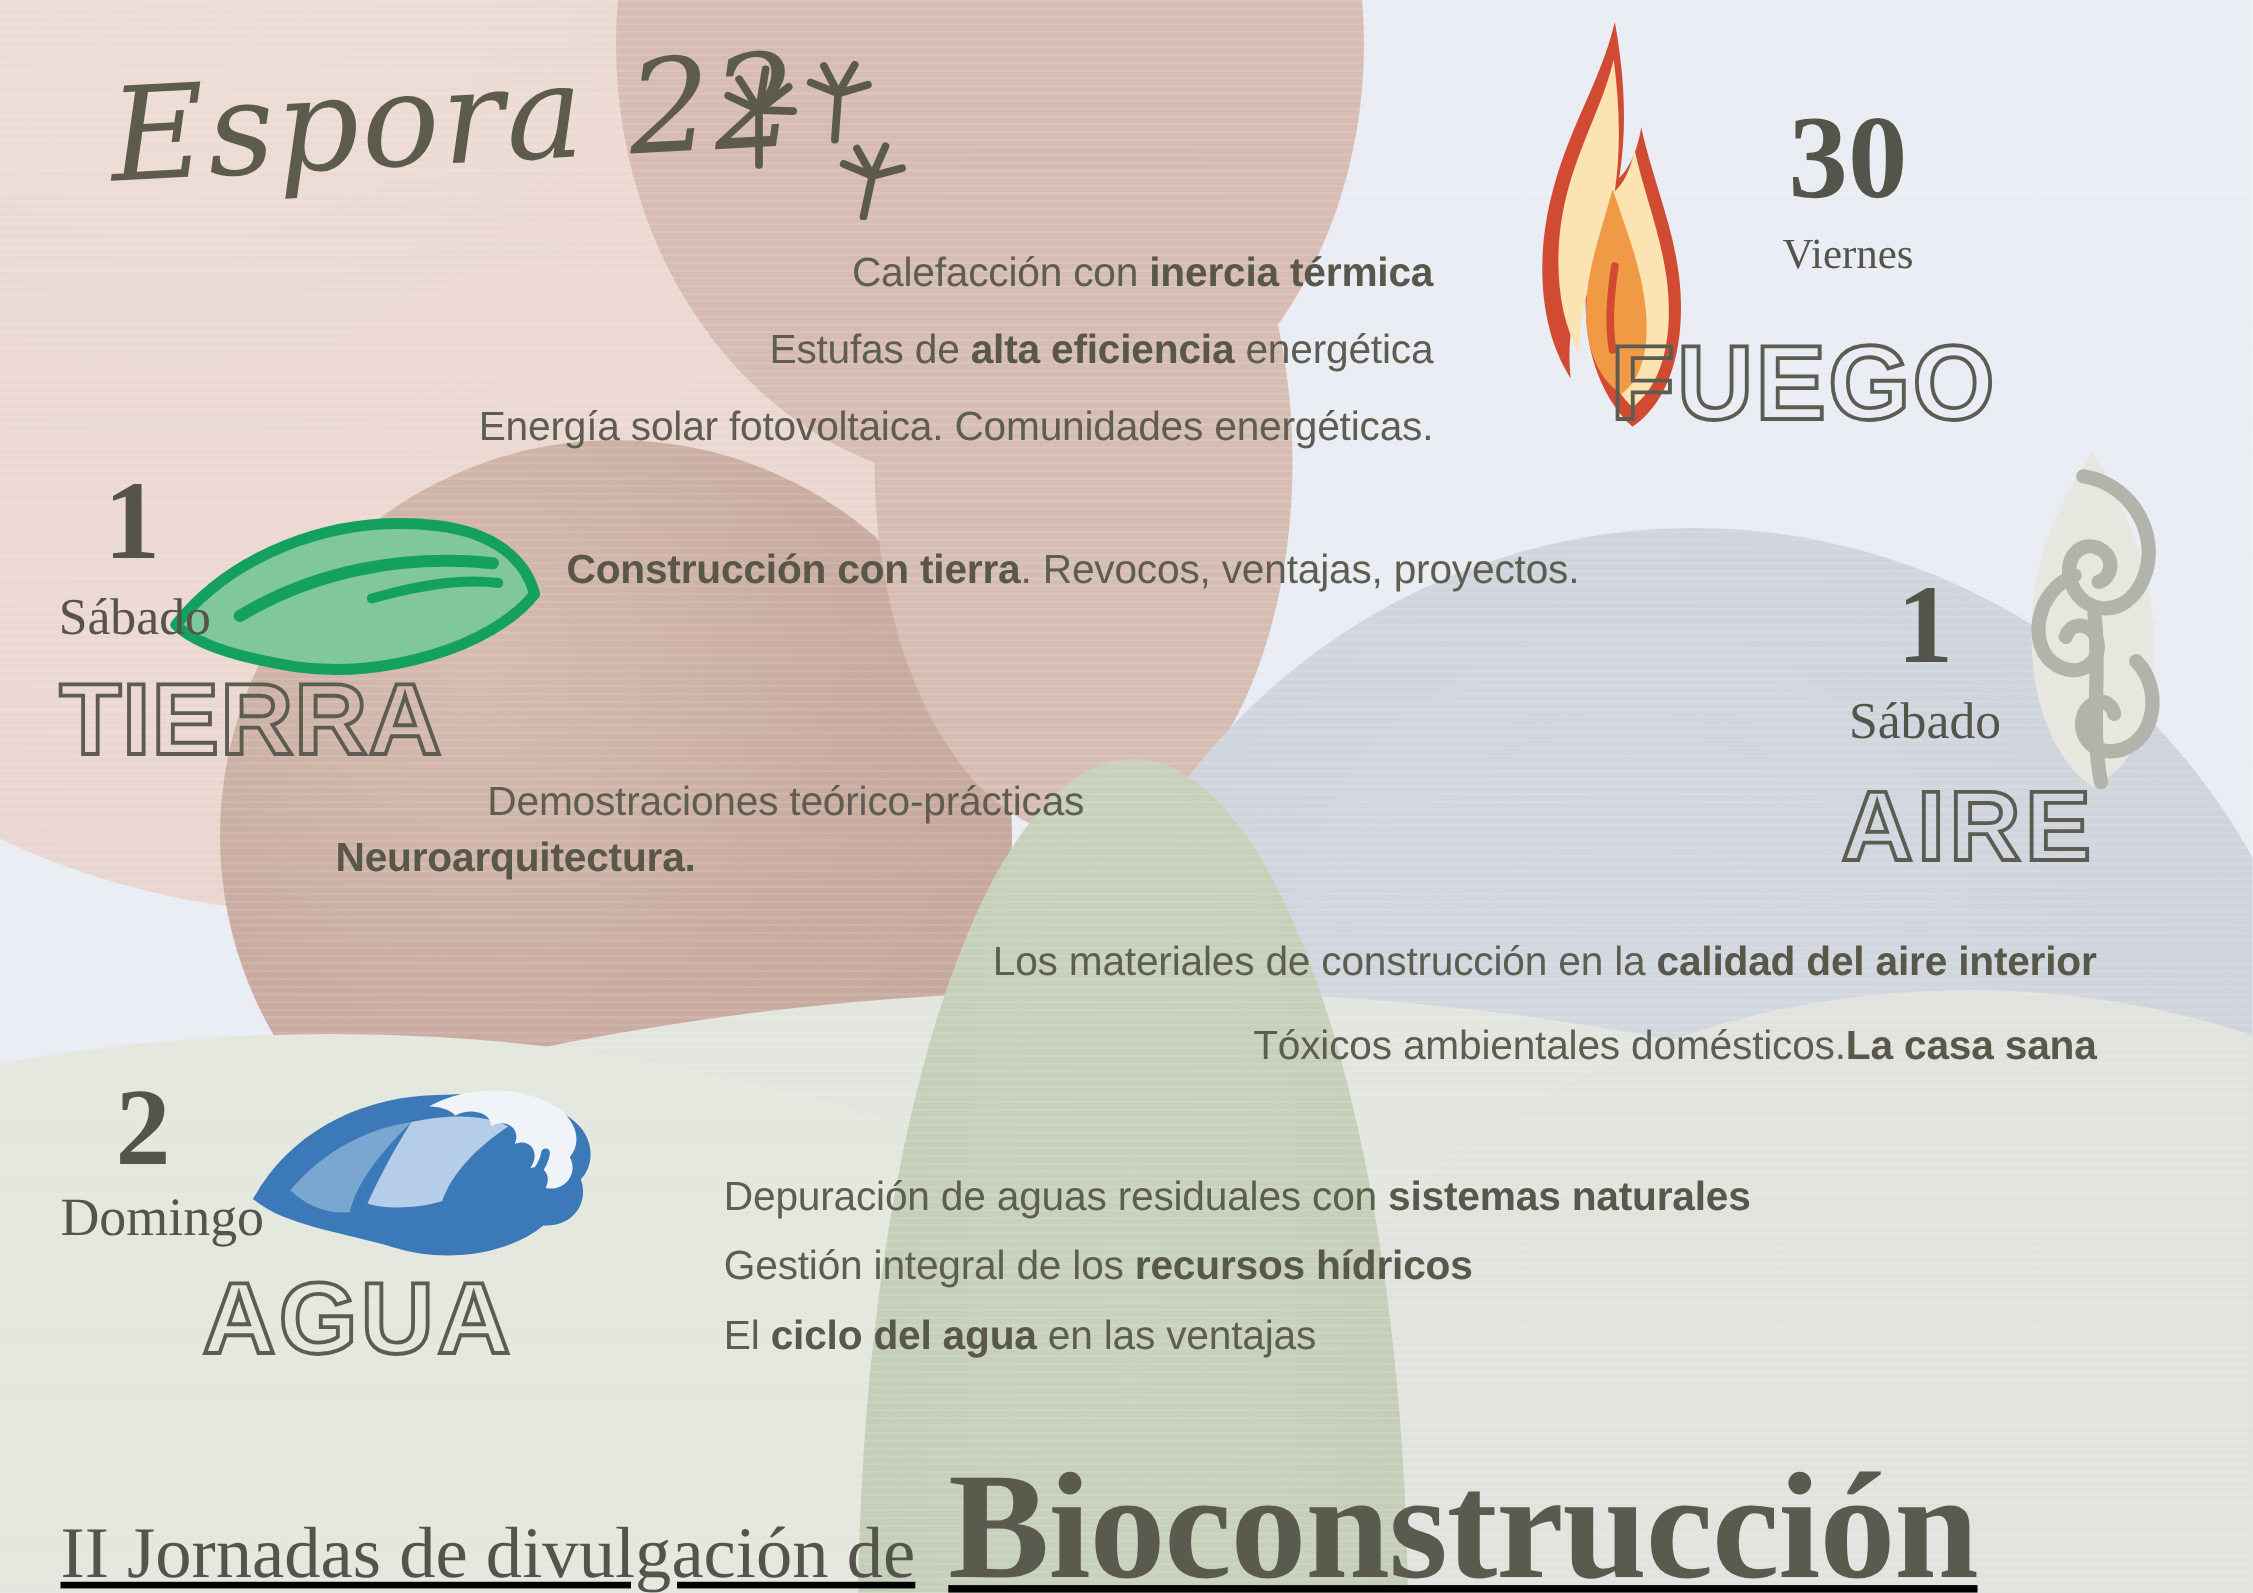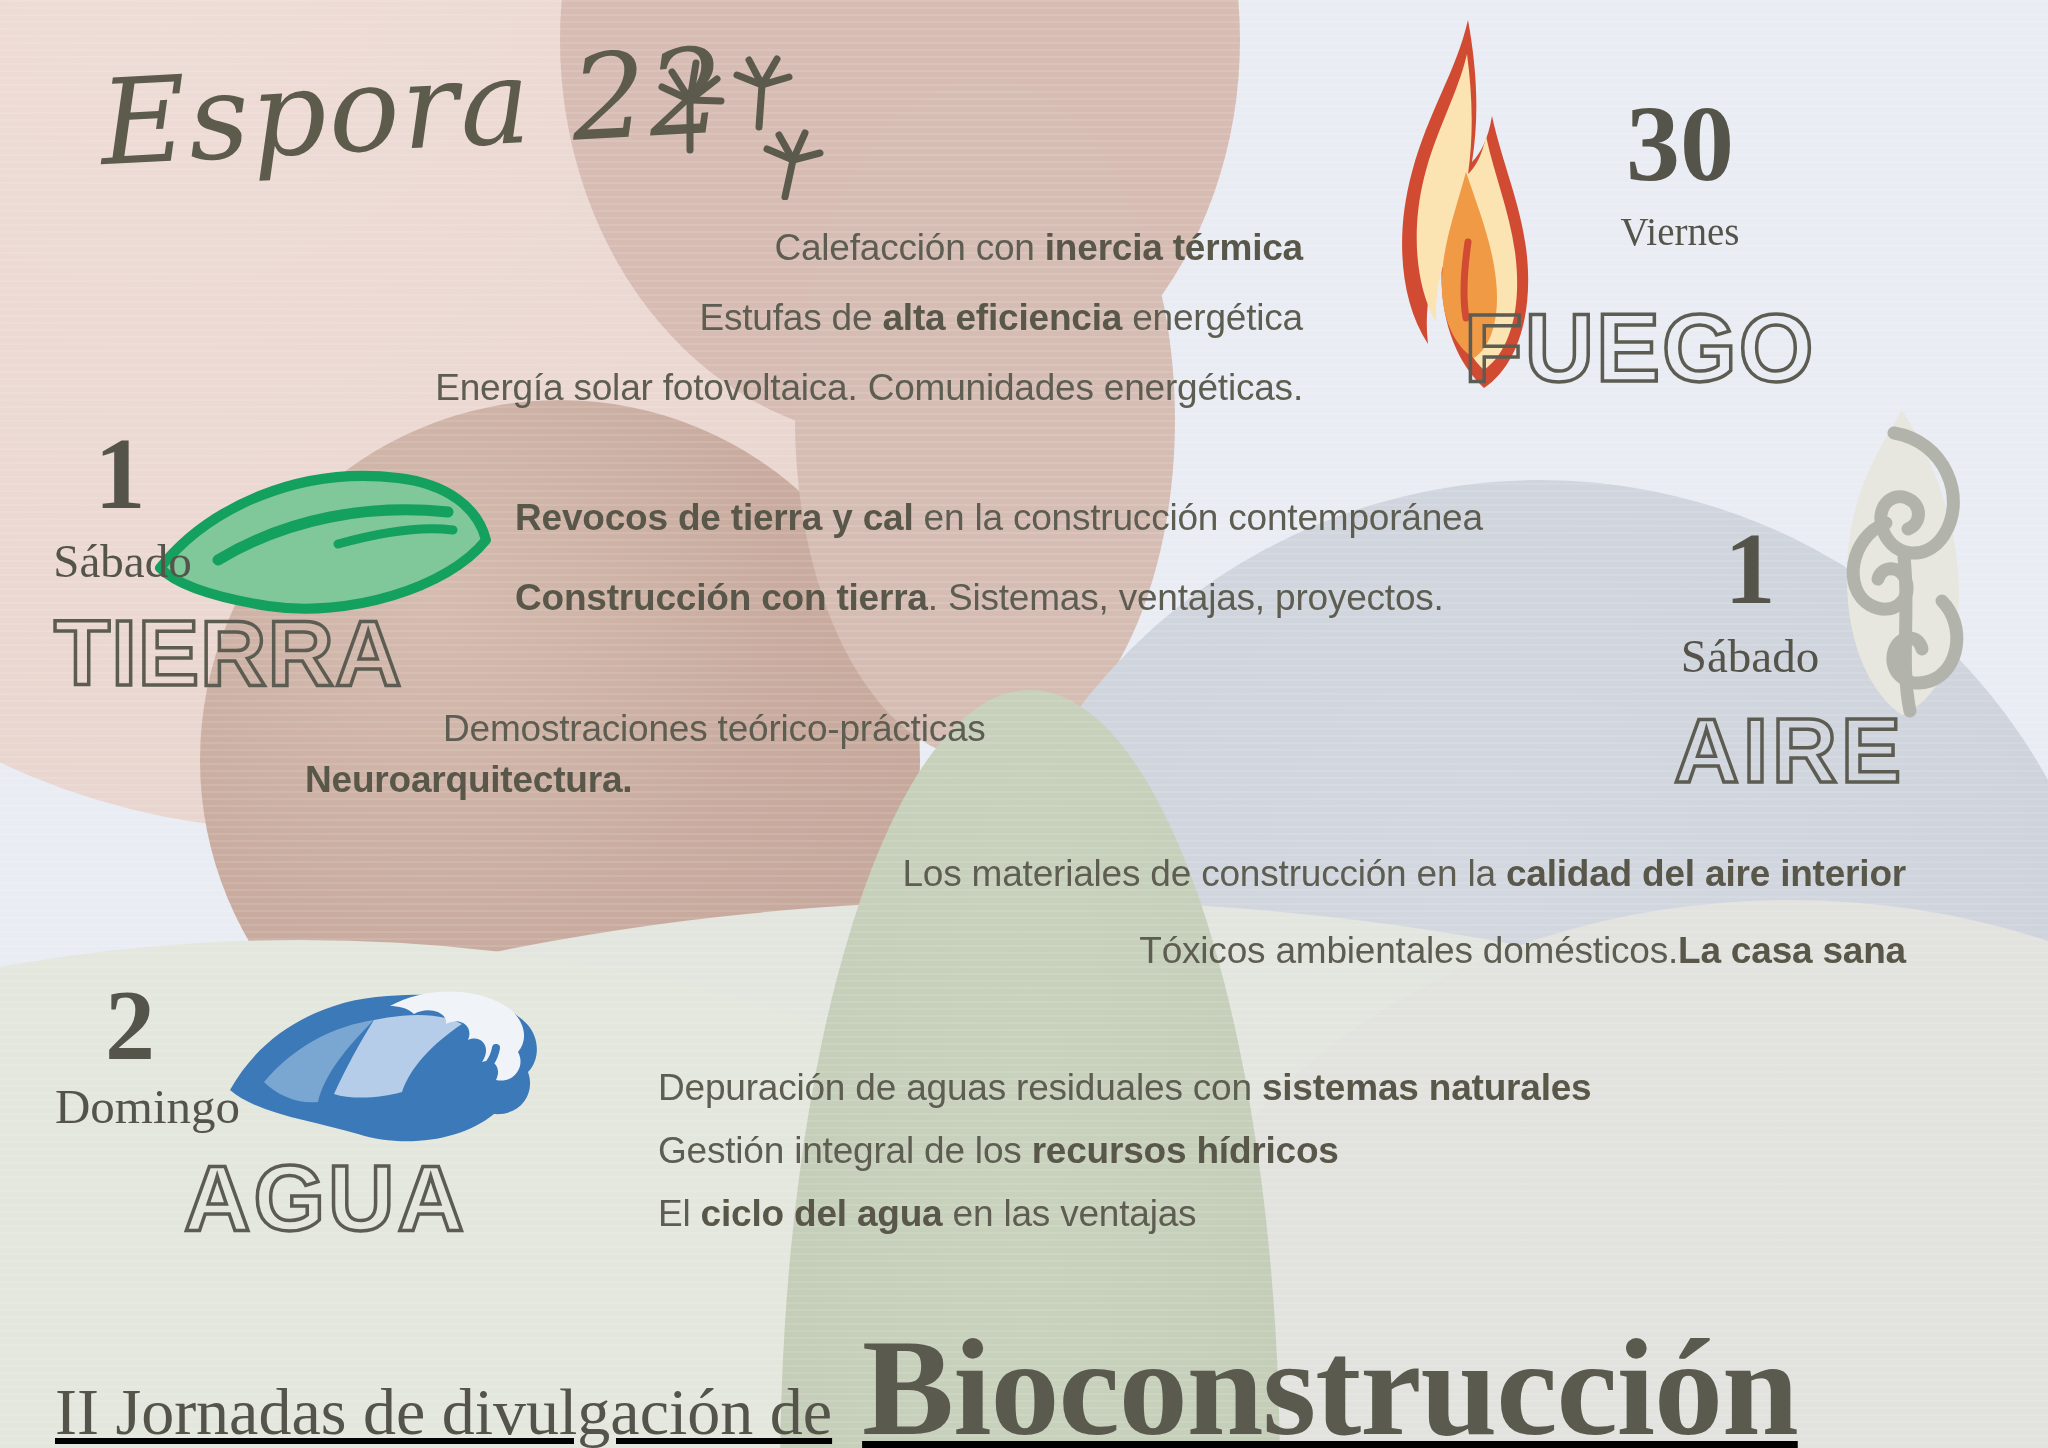--- a/index.html
+++ b/index.html
@@ -111,22 +111,21 @@
   <svg class="abs" style="left:148px;top:448px;" width="345" height="180" viewBox="0 0 345 180">
     <path fill="#80c79a" stroke="#14a05e" stroke-width="10" stroke-linejoin="round" d="M12 120 C60 60 150 18 250 30 C300 36 330 60 338 92 C300 140 200 170 120 158 C70 150 30 138 12 120 Z"></path>
     <path fill="none" stroke="#14a05e" stroke-width="11" stroke-linecap="round" d="M70 112 C140 70 220 56 300 64"></path>
     <path fill="none" stroke="#14a05e" stroke-width="9" stroke-linecap="round" d="M190 96 C240 82 275 78 305 82"></path>
   </svg>
   <div class="abs serif dayname" style="left:30px;top:538px;width:185px;font-size:47px;">Sábado</div>
   <svg class="abs" style="left:52px;top:600px;" width="380" height="105" viewBox="0 0 380 105">
     <text x="2" y="85" class="ow" style="font-size:92px;letter-spacing:1px;">TIERRA</text>
   </svg>
   <div class="abs sans" style="left:515px;top:478px;line-height:80px;white-space:nowrap;">
-    <div><span></span><b>Revocos de tierra y cal</b><span> en la construcción contemporánea</span></div>
-    <div><span></span><b>Construcción con tierra</b><span>. Sistemas, ventajas, proyectos.</span></div>
+    <div><span></span><b>Construcción con tierra</b><span>. Revocos, ventajas, proyectos.</span></div>
   </div>
   <div class="abs sans" style="left:443px;top:707px;line-height:44px;white-space:nowrap;"><span>Demostraciones teórico-prácticas</span></div>
   <div class="abs sans" style="left:305px;top:758px;line-height:44px;white-space:nowrap;"><b>Neuroarquitectura.</b></div>
 
   <svg class="abs" style="left:1826px;top:405px;" width="152" height="320" viewBox="0 0 152 320">
     <path fill="#e8e7df" d="M76 5 C111 60 141 140 131 220 C125 270 101 300 76 310 C46 290 19 240 21 165 C23 95 46 55 76 5 Z"></path>
     <g fill="none" stroke="#b2b4ab" stroke-width="13" stroke-linecap="round">
       <path d="M68 28 C118 36 142 92 118 130 C100 158 64 152 56 122 C50 98 70 84 86 96 C96 104 94 120 82 124"></path>
       <path d="M60 118 C24 132 16 184 44 200 C66 212 86 196 80 176 C75 160 56 160 52 174"></path>
       <path d="M116 196 C140 220 134 266 104 276 C80 284 62 266 68 246 C73 230 92 228 96 244"></path>

